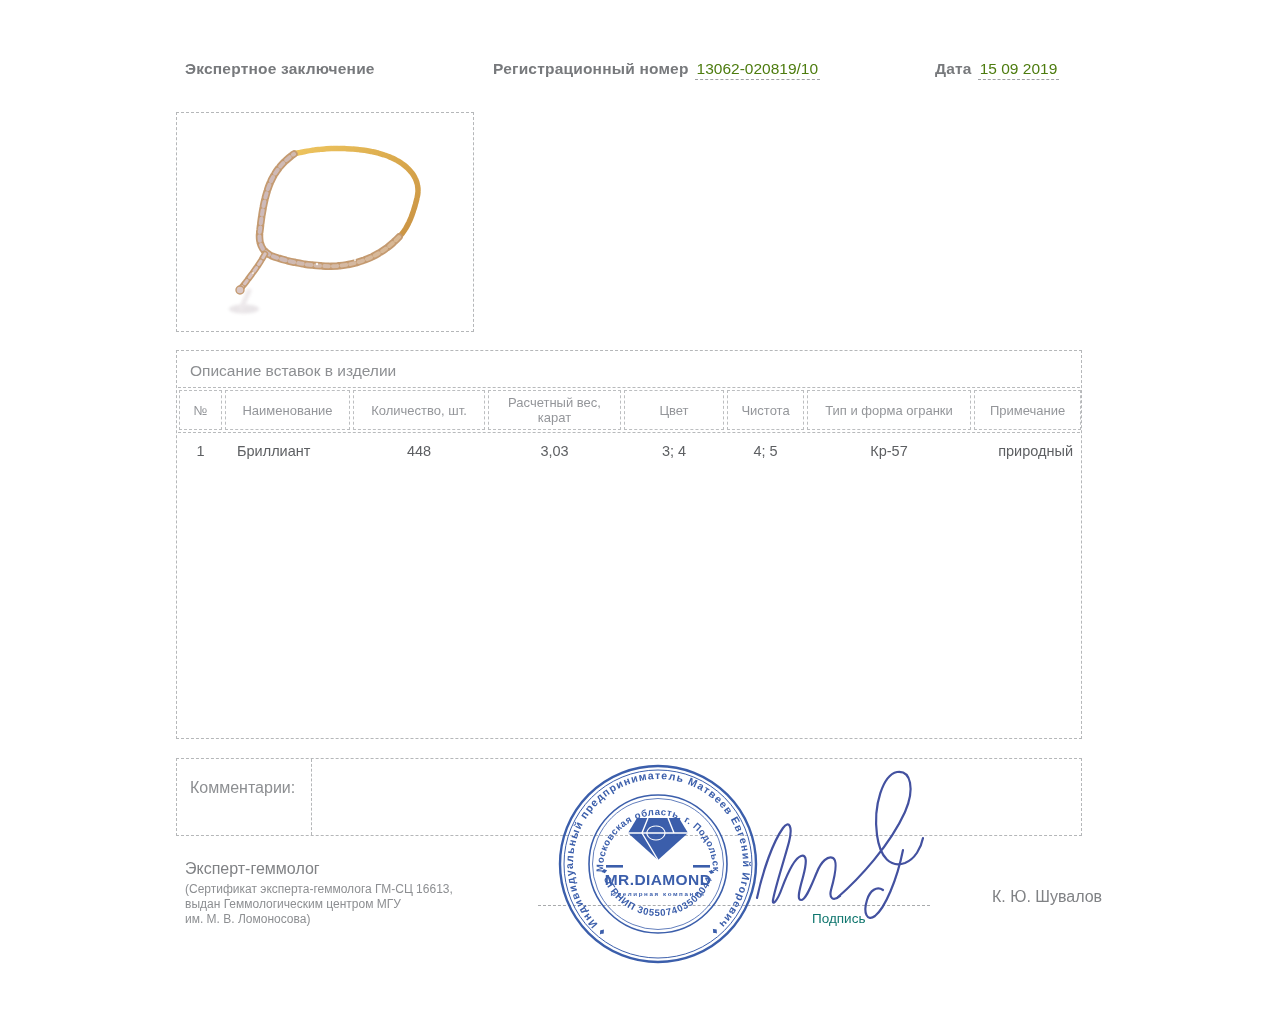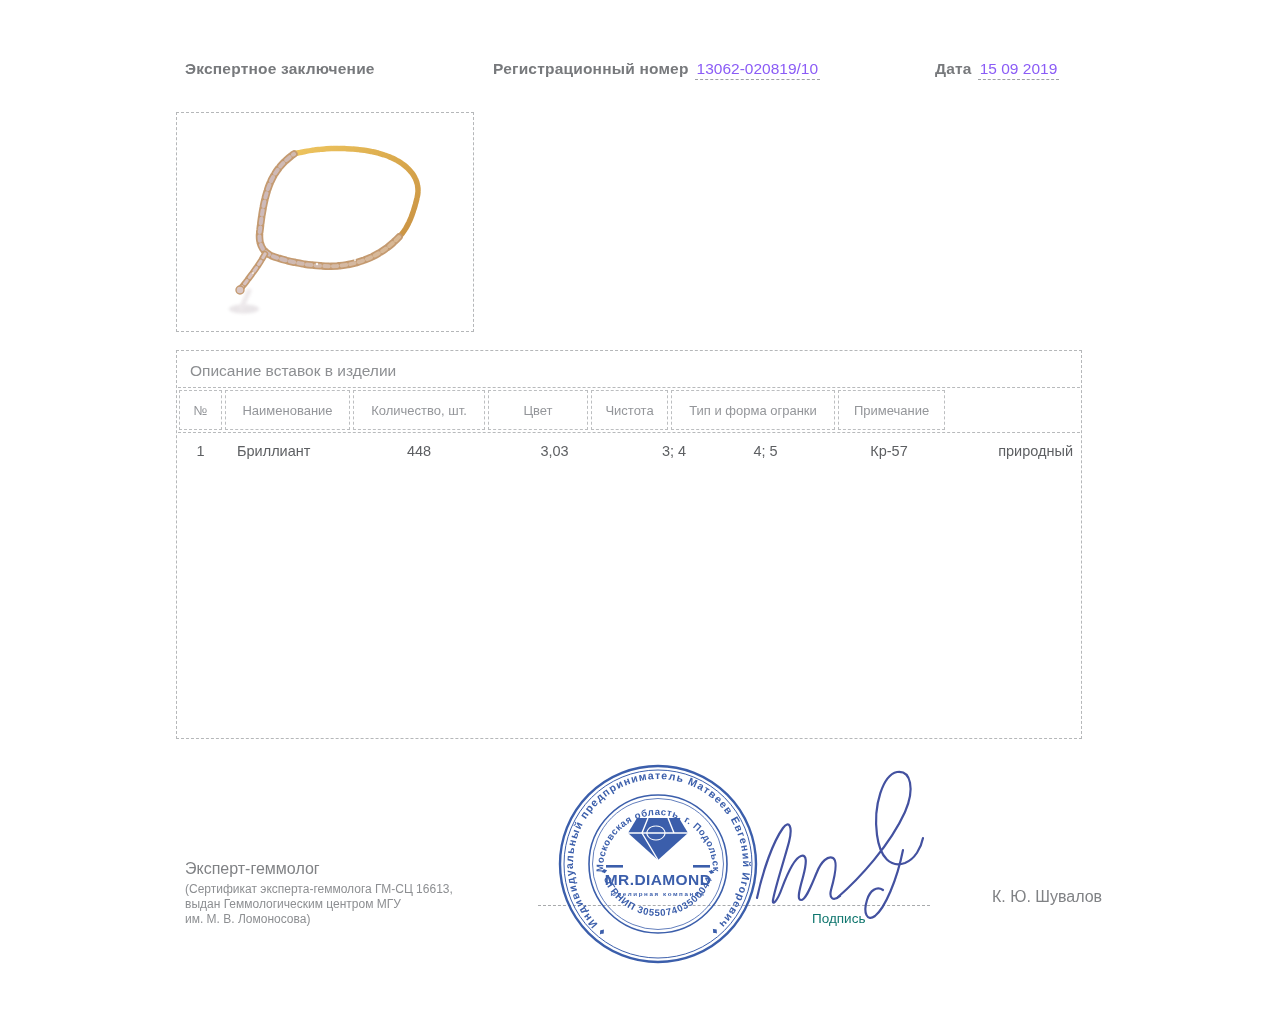--- a/index.html
+++ b/index.html
@@ -1,20 +1,20 @@
 <!DOCTYPE html>
 <html><head>
 <meta charset="utf-8">
 <style>
   html,body{margin:0;padding:0;background:#ffffff;}
   .page{position:relative;width:1196px;height:1024px;background:#ffffff;overflow:hidden;
         font-family:"Liberation Sans","DejaVu Sans",sans-serif;}
   .abs{position:absolute;}
   .hdr-label{font-size:15.5px;font-weight:bold;color:#77797c;letter-spacing:.2px;}
-  .hdr-value{font-size:15.5px;color:#8b5cf6;border-bottom:1px dashed #9fa1a4;padding:0 2px 2px 2px;margin-left:6px;}
+  .hdr-value{font-size:15.5px;color:#4d7c0f;border-bottom:1px dashed #9fa1a4;padding:0 2px 2px 2px;margin-left:6px;}
   .dash-box{position:absolute;border:1px dashed #b5b7b9;background:#ffffff;}
   .lbl{font-size:16px;color:#8d8f92;}
   .val{font-size:16px;color:#636568;}
   .thead{position:absolute;left:1px;right:1px;top:36px;height:46px;
          border-top:1px dashed #b8babc;border-bottom:1px dashed #b8babc;
          display:flex;gap:3px;padding:2px 1px;box-sizing:border-box;}
   .th{border:1px dashed #bcbec0;flex:none;display:flex;align-items:center;justify-content:center;
       text-align:center;font-size:13px;line-height:15px;color:#94969a;box-sizing:border-box;}
   .trow{position:absolute;left:1px;right:1px;top:92px;display:flex;gap:3px;padding:0 1px;box-sizing:border-box;}
   .td{flex:none;font-size:14.5px;color:#5d5f62;text-align:center;box-sizing:border-box;}
@@ -80,38 +80,44 @@
   </div>
 
 
   <div class="dash-box" style="left:176px;top:350px;width:906px;height:389px;box-sizing:border-box;">
     <div class="abs lbl" style="left:13px;top:11px;font-size:15.5px;">Описание вставок в изделии</div>
 
     <div class="thead">
       <div class="th" style="width:43px;">№</div>
       <div class="th" style="width:125px;">Наименование</div>
       <div class="th" style="width:132px;">Количество, шт.</div>
+      <div class="th" style="width:133px;padding:0 14px;">Расчетный вес, карат</div>
       <div class="th" style="width:100px;">Цвет</div>
       <div class="th" style="width:77px;">Чистота</div>
       <div class="th" style="width:164px;">Тип и форма огранки</div>
       <div class="th" style="width:107px;">Примечание</div>
     </div>
 
     <div class="trow">
       <div class="td" style="width:43px;">1</div>
       <div class="td" style="width:125px;text-align:left;padding-left:12px;">Бриллиант</div>
       <div class="td" style="width:132px;">448</div>
       <div class="td" style="width:133px;">3,03</div>
       <div class="td" style="width:100px;">3; 4</div>
       <div class="td" style="width:77px;">4; 5</div>
       <div class="td" style="width:164px;">Кр-57</div>
       <div class="td" style="width:107px;text-align:right;padding-right:8px;">природный</div>
     </div>
   </div>
 
+  <div class="dash-box" style="left:176px;top:758px;width:906px;height:78px;box-sizing:border-box;">
+    <div class="abs" style="left:134px;top:0;bottom:0;border-left:1px dashed #b5b7b9;"></div>
+    <div class="abs lbl" style="left:13px;top:20px;">Комментарии:</div>
+    <div class="abs val" style="left:150px;top:20px;right:8px;"></div>
+  </div>
 
   <div class="abs" style="left:185px;top:860px;font-size:16px;color:#808285;">Эксперт-геммолог</div>
   <div class="abs small-note" style="left:185px;top:882px;">(Сертификат эксперта-геммолога ГМ-СЦ 16613,</div>
   <div class="abs small-note" style="left:185px;top:897px;">выдан Геммологическим центром МГУ</div>
   <div class="abs small-note" style="left:185px;top:912px;">им. М. В. Ломоносова)</div>
 
   <div class="sig-line" style="left:538px;top:905px;width:392px;"></div>
   <div class="abs" style="left:812px;top:911px;font-size:13.5px;color:#0f766e;">Подпись</div>
   <div class="abs" style="left:955px;top:888px;font-size:16px;color:#808285;margin-left:37px;">К. Ю. Шувалов</div>
 

